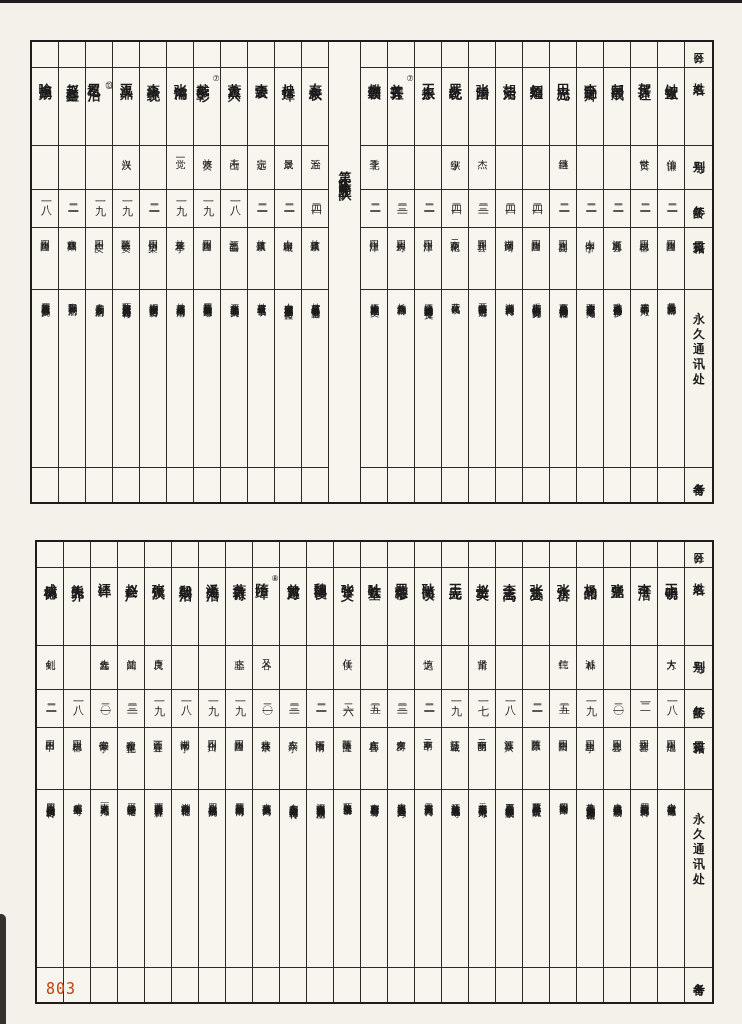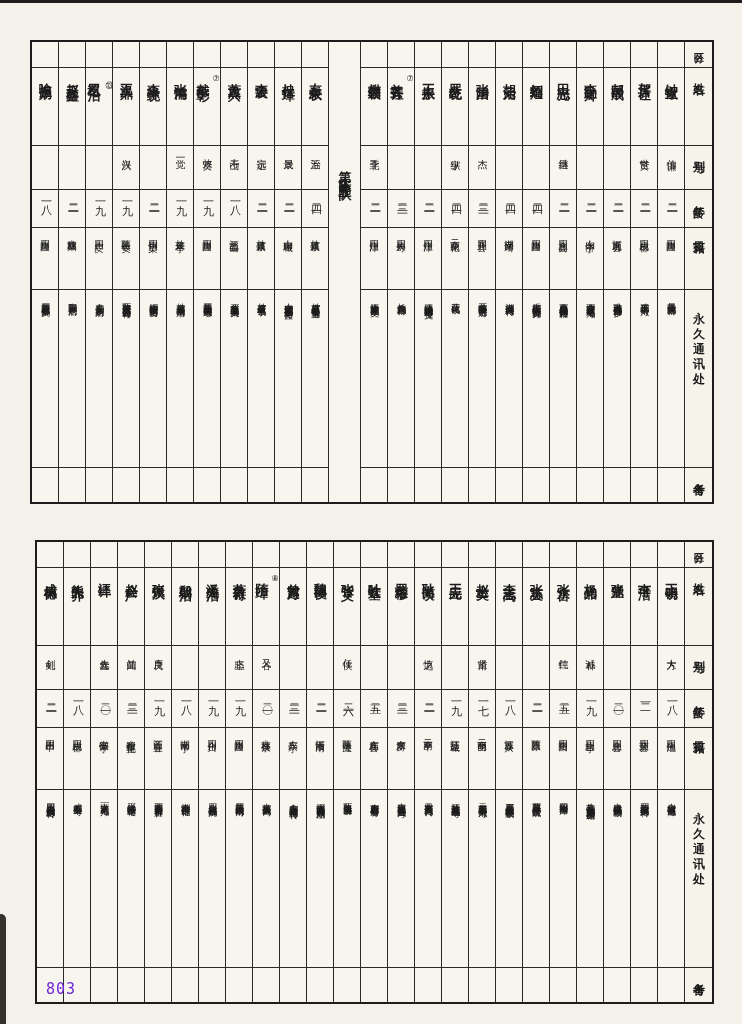--- a/index.html
+++ b/index.html
@@ -53,21 +53,21 @@
   .note-text{font-size:9px;}
   .section-text{font-size:13px;font-weight:bold;letter-spacing:3px;}
 
   .labels-col .cell span{font-size:12px;font-weight:bold;}
   .labels-col .r-qufen span{font-size:10px;letter-spacing:1px;}
   .labels-col .r-addr span{letter-spacing:15px;padding-top:6px;}
   .labels-col .r-age span,.labels-col .r-alias span{letter-spacing:2px;}
 
   .page-number{
     position:absolute;left:46px;top:980px;
-    font-size:15px;letter-spacing:1px;color:#6d28d9;
+    font-size:15px;letter-spacing:1px;color:#c2410c;
     font-family:"DejaVu Sans Mono",monospace;
   }
 </style>
 </head>
 <body>
 
 <div class="page">
   <div class="scan-edge-top"></div>
   <div class="table table-top" id="table-0">
       <div class="col labels-col">

